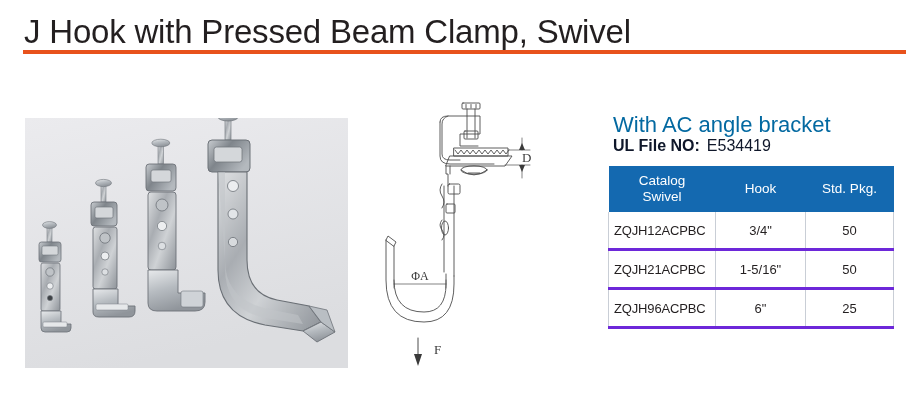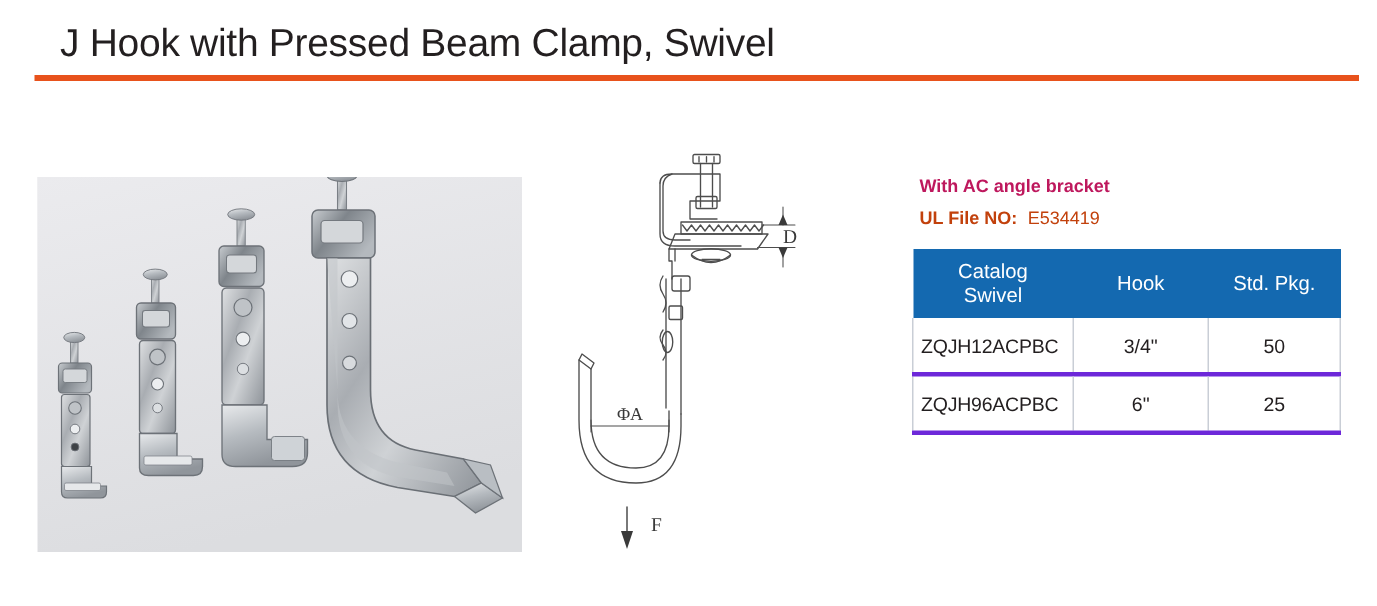--- a/index.html
+++ b/index.html
@@ -16,26 +16,25 @@
     font-family: "Liberation Sans", sans-serif;
     color: #1a1a1a;
     -webkit-font-smoothing: antialiased;
   }
 
   
   .page-title {
     position: absolute;
     left: 24px;
     top: 13px;
-    font-size: 26px;
+    font-size: 33px;
     font-weight: 400;
     letter-spacing: -0.2px;
     color: #231f20;
     white-space: nowrap;
-    margin-left: 16px;
   }
   .title-rule {
     position: absolute;
     left: 23px;
     top: 50px;
     width: 883px;
     height: 4px;
     background: #E8521C;
   }
 
@@ -62,31 +61,31 @@
   .drawing svg { display: block; }
 
   
   .spec-block {
     position: absolute;
     left: 613px;
     top: 114px;
     width: 290px;
   }
   .spec-line-1 {
-    font-size: 12px;
-    font-weight: 700;
-    color: #be185d;
+    font-size: 22px;
+    font-weight: 400;
+    color: #0369a1;
     line-height: 21px;
     white-space: nowrap;
   }
   .spec-line-2 {
-    font-size: 12px;
+    font-size: 16px;
     line-height: 21px;
     white-space: nowrap;
-    color: #c2410c;
+    color: #0f172a;
   }
   .spec-line-2 .ul-label {
     font-weight: bold;
   }
   .spec-line-2 .ul-value {
     font-weight: 400;
     margin-left: 7px;
   }
 
   
@@ -305,18 +304,23 @@
       <th>Std. Pkg.</th>
     </tr>
   </thead>
   <tbody>
     <tr>
       <td>ZQJH12ACPBC</td>
       <td>3/4"</td>
       <td>50</td>
     </tr>
     <tr>
+      <td>ZQJH21ACPBC</td>
+      <td>1-5/16"</td>
+      <td>50</td>
+    </tr>
+    <tr>
       <td>ZQJH96ACPBC</td>
       <td>6"</td>
       <td>25</td>
     </tr>
   </tbody>
 </table>
 
 </body></html>

